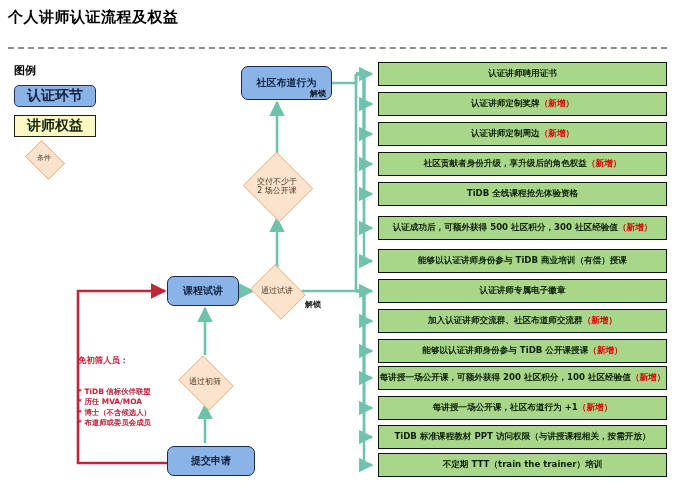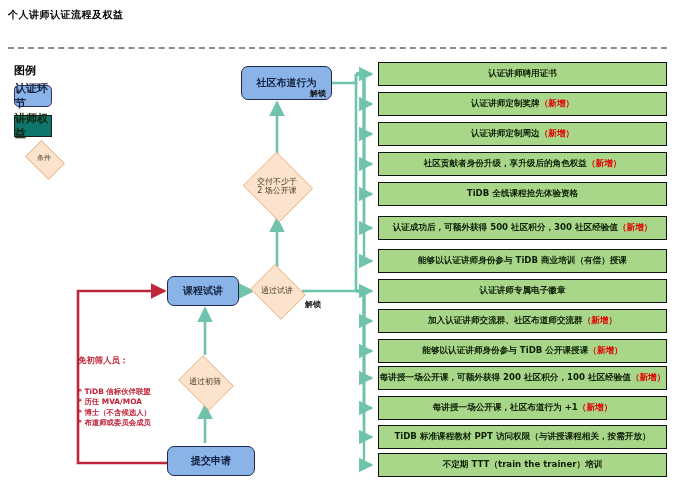--- a/index.html
+++ b/index.html
@@ -11,44 +11,44 @@
     overflow:hidden;
     color:#111;
   }
   #canvas{position:absolute;left:0;top:0;width:675px;height:500px;}
 
   .abs{position:absolute;box-sizing:border-box;}
 
   
   #title{
     left:8px;top:8px;
-    font-size:10px;
+    font-size:15px;
     font-weight:bold;
     letter-spacing:.5px;
     color:#000;
     white-space:nowrap;
   }
 
   
   #divider{
     left:8px;top:47px;width:659px;height:0;
     border-top:2px dashed #8b8b93;
   }
 
   
   #legend-title{
     left:14px;top:63px;font-size:11px;font-weight:bold;color:#000;
   }
   .legend-box{
-    left:14px;width:38px;height:22px;
-    display:flex;align-items:center;justify-content:center;
-    font-size:11px;font-weight:bold;
+    left:14px;width:82px;height:22px;
+    display:flex;align-items:center;justify-content:center;
+    font-size:14px;font-weight:bold;
   }
   #legend-cert{top:85px;background:#8ab4e8;border:1.4px solid #2b2f5e;border-radius:5px;color:#14213d;}
-  #legend-benefit{top:115px;background:#0f766e;border:1.4px solid #1c1c1c;color:#10240a;}
+  #legend-benefit{top:115px;background:#fef9c3;border:1.4px solid #1c1c1c;color:#10240a;}
   #legend-cond-wrap{left:22px;top:144px;width:44px;height:30px;}
   .diamond-shape{
     width:100%;height:100%;
     background:#fbe3cd;border:1.4px solid #d79a5b;
     transform:rotate(45deg) scale(.72);
   }
   .diamond-label{
     position:absolute;left:0;top:0;width:100%;height:100%;
     display:flex;align-items:center;justify-content:center;
     font-size:7px;color:#5a4430;text-align:center;line-height:1.1;

